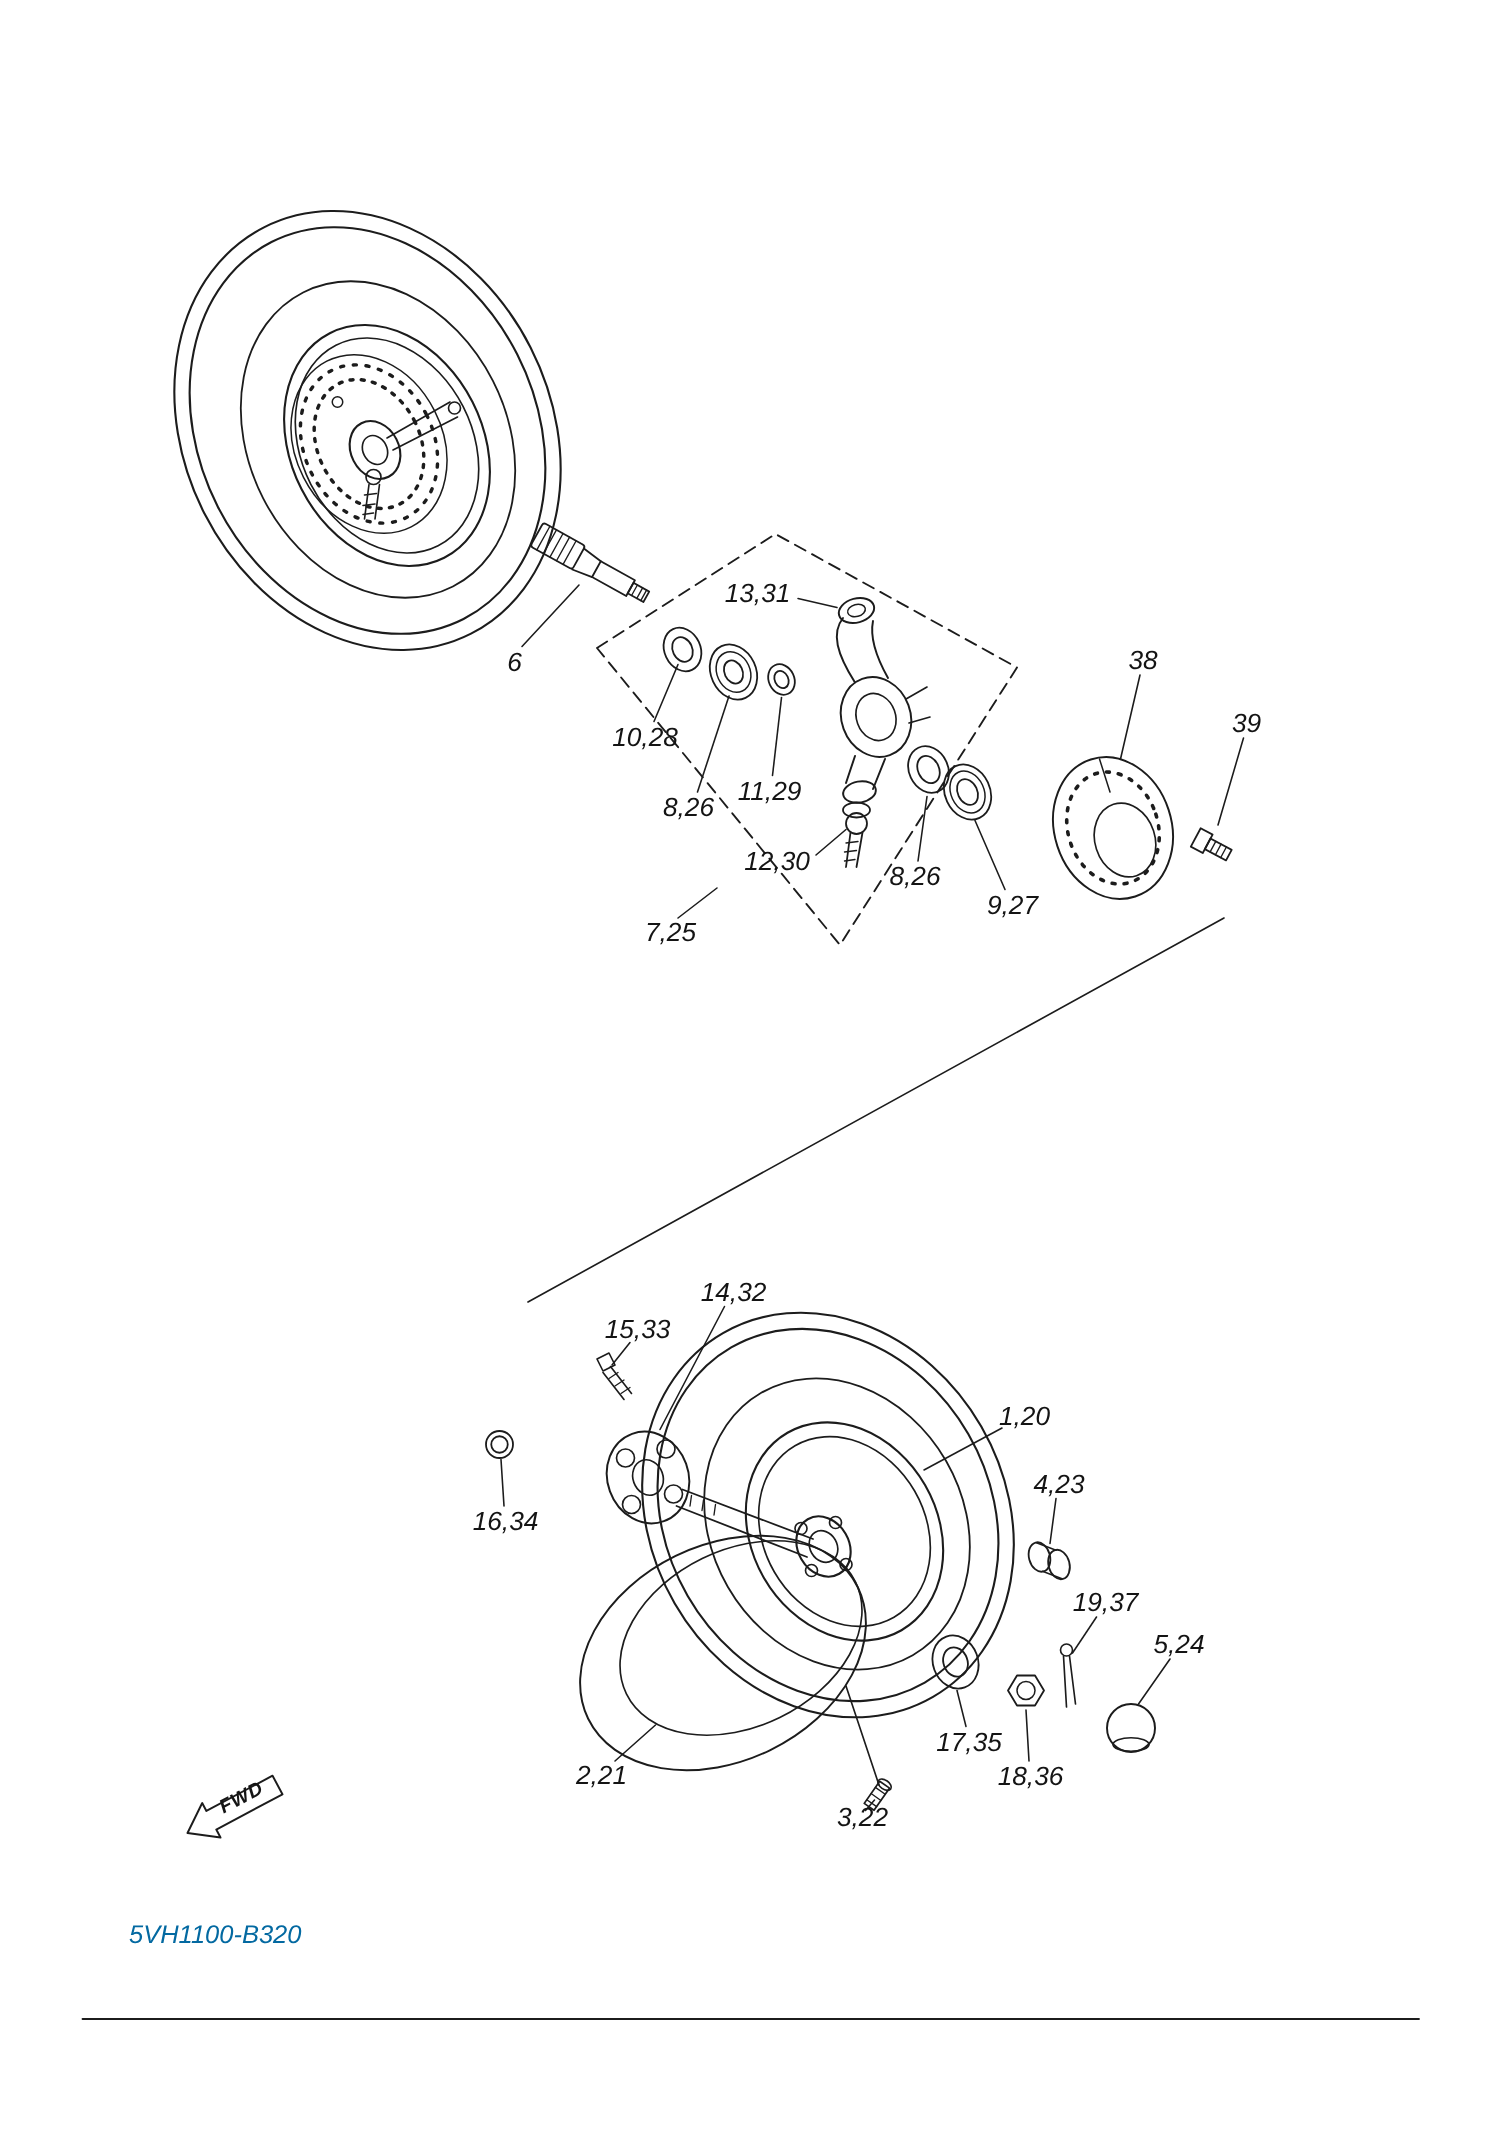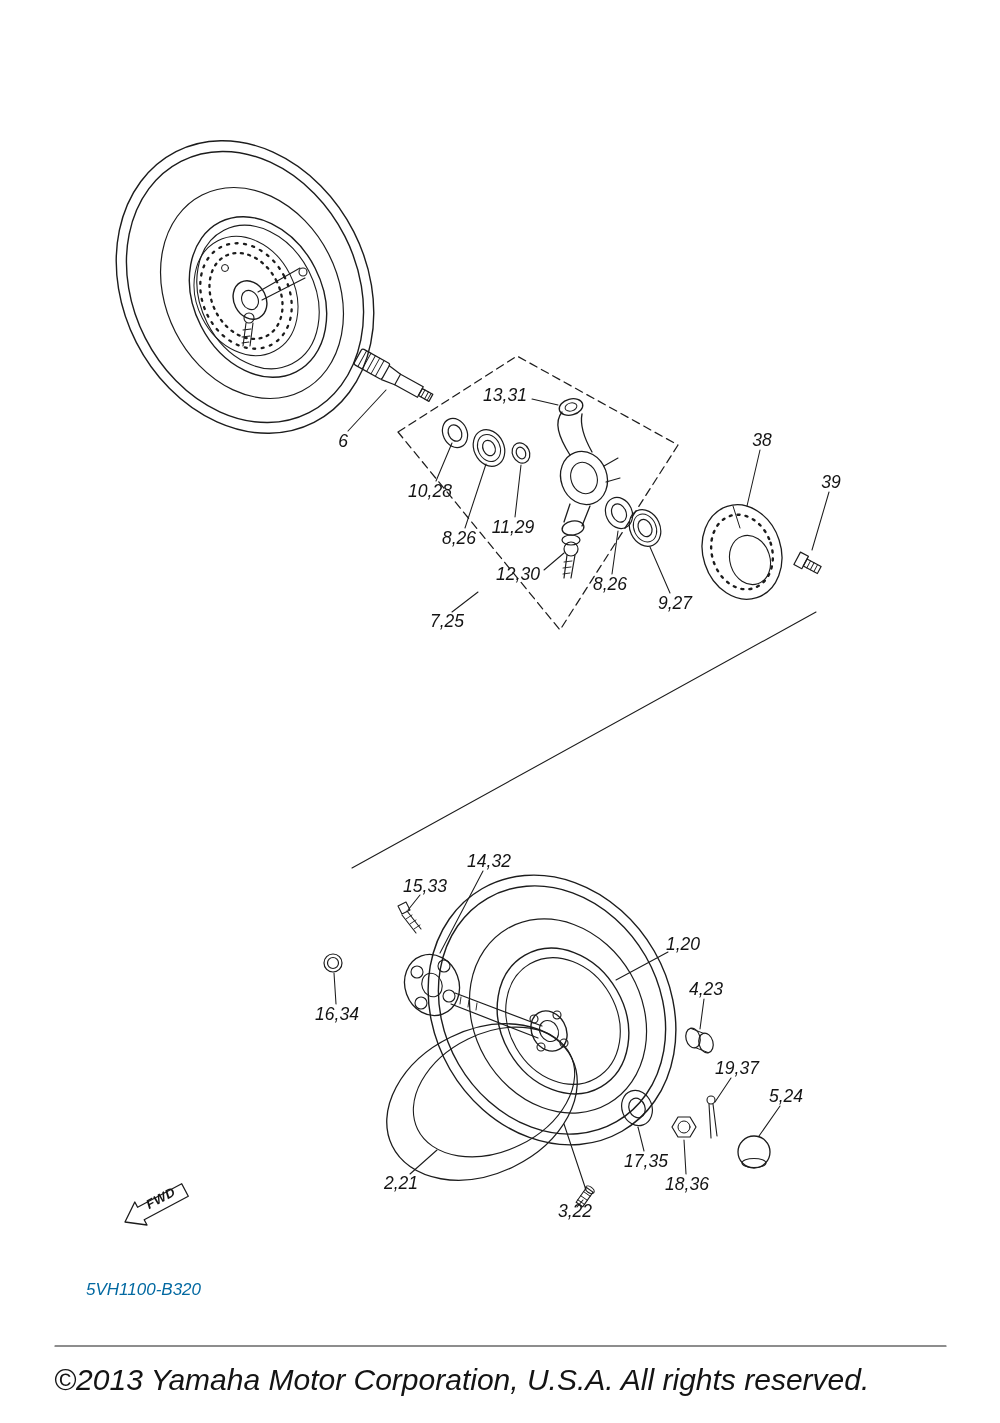--- a/index.html
+++ b/index.html
@@ -268,15 +268,14 @@
     <g stroke-width="1.3">
       <polygon points="181.7,1183.8 137.6,1207.3 134.8,1202 125,1222 147,1225 144.2,1219.7 188.3,1196.2"></polygon>
       <text class="fwd-text" x="146" y="1203" transform="rotate(-28 160 1200)">FWD</text>
     </g>
 
     <line x1="55" y1="1346" x2="946" y2="1346" stroke-width="1.2"></line>
   </svg>
 
   <div class="code-text">5VH1100-B320</div>
 
-  <div class="copyright">©2013 Yamaha Motor Corporation, U.S.A. All rights reserved.</div>
 
 </div>
 
 </body></html>

